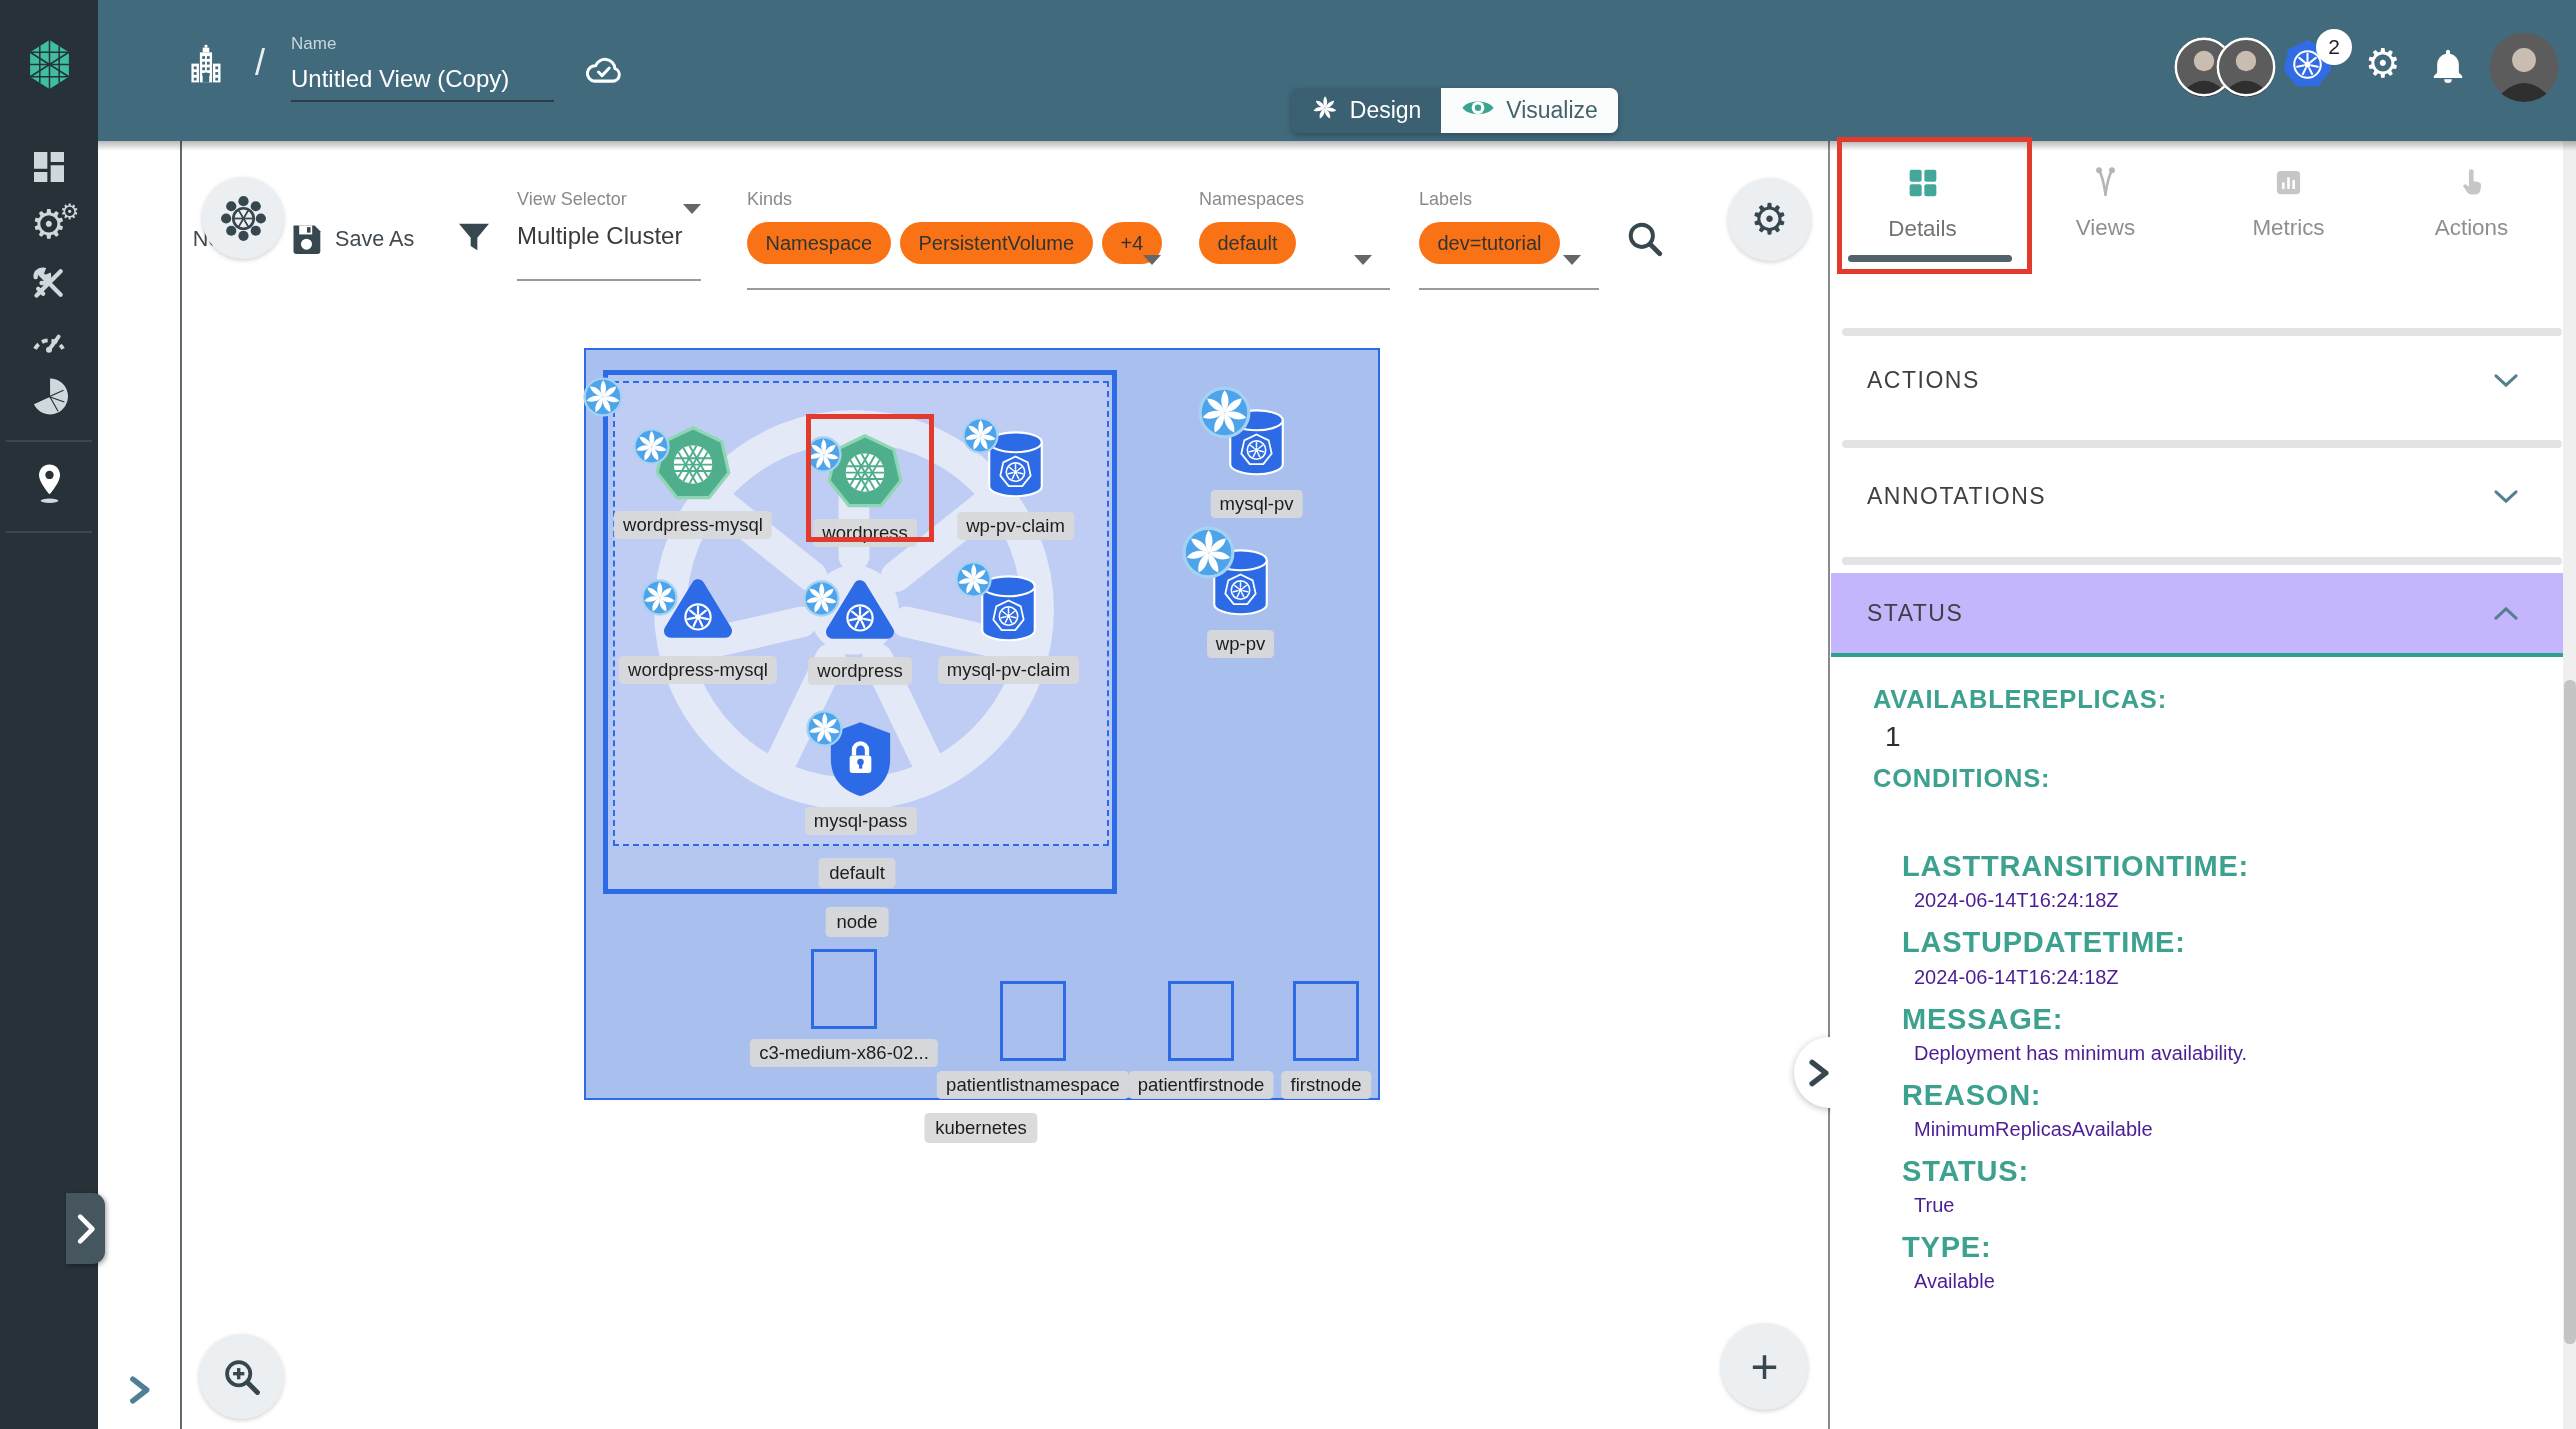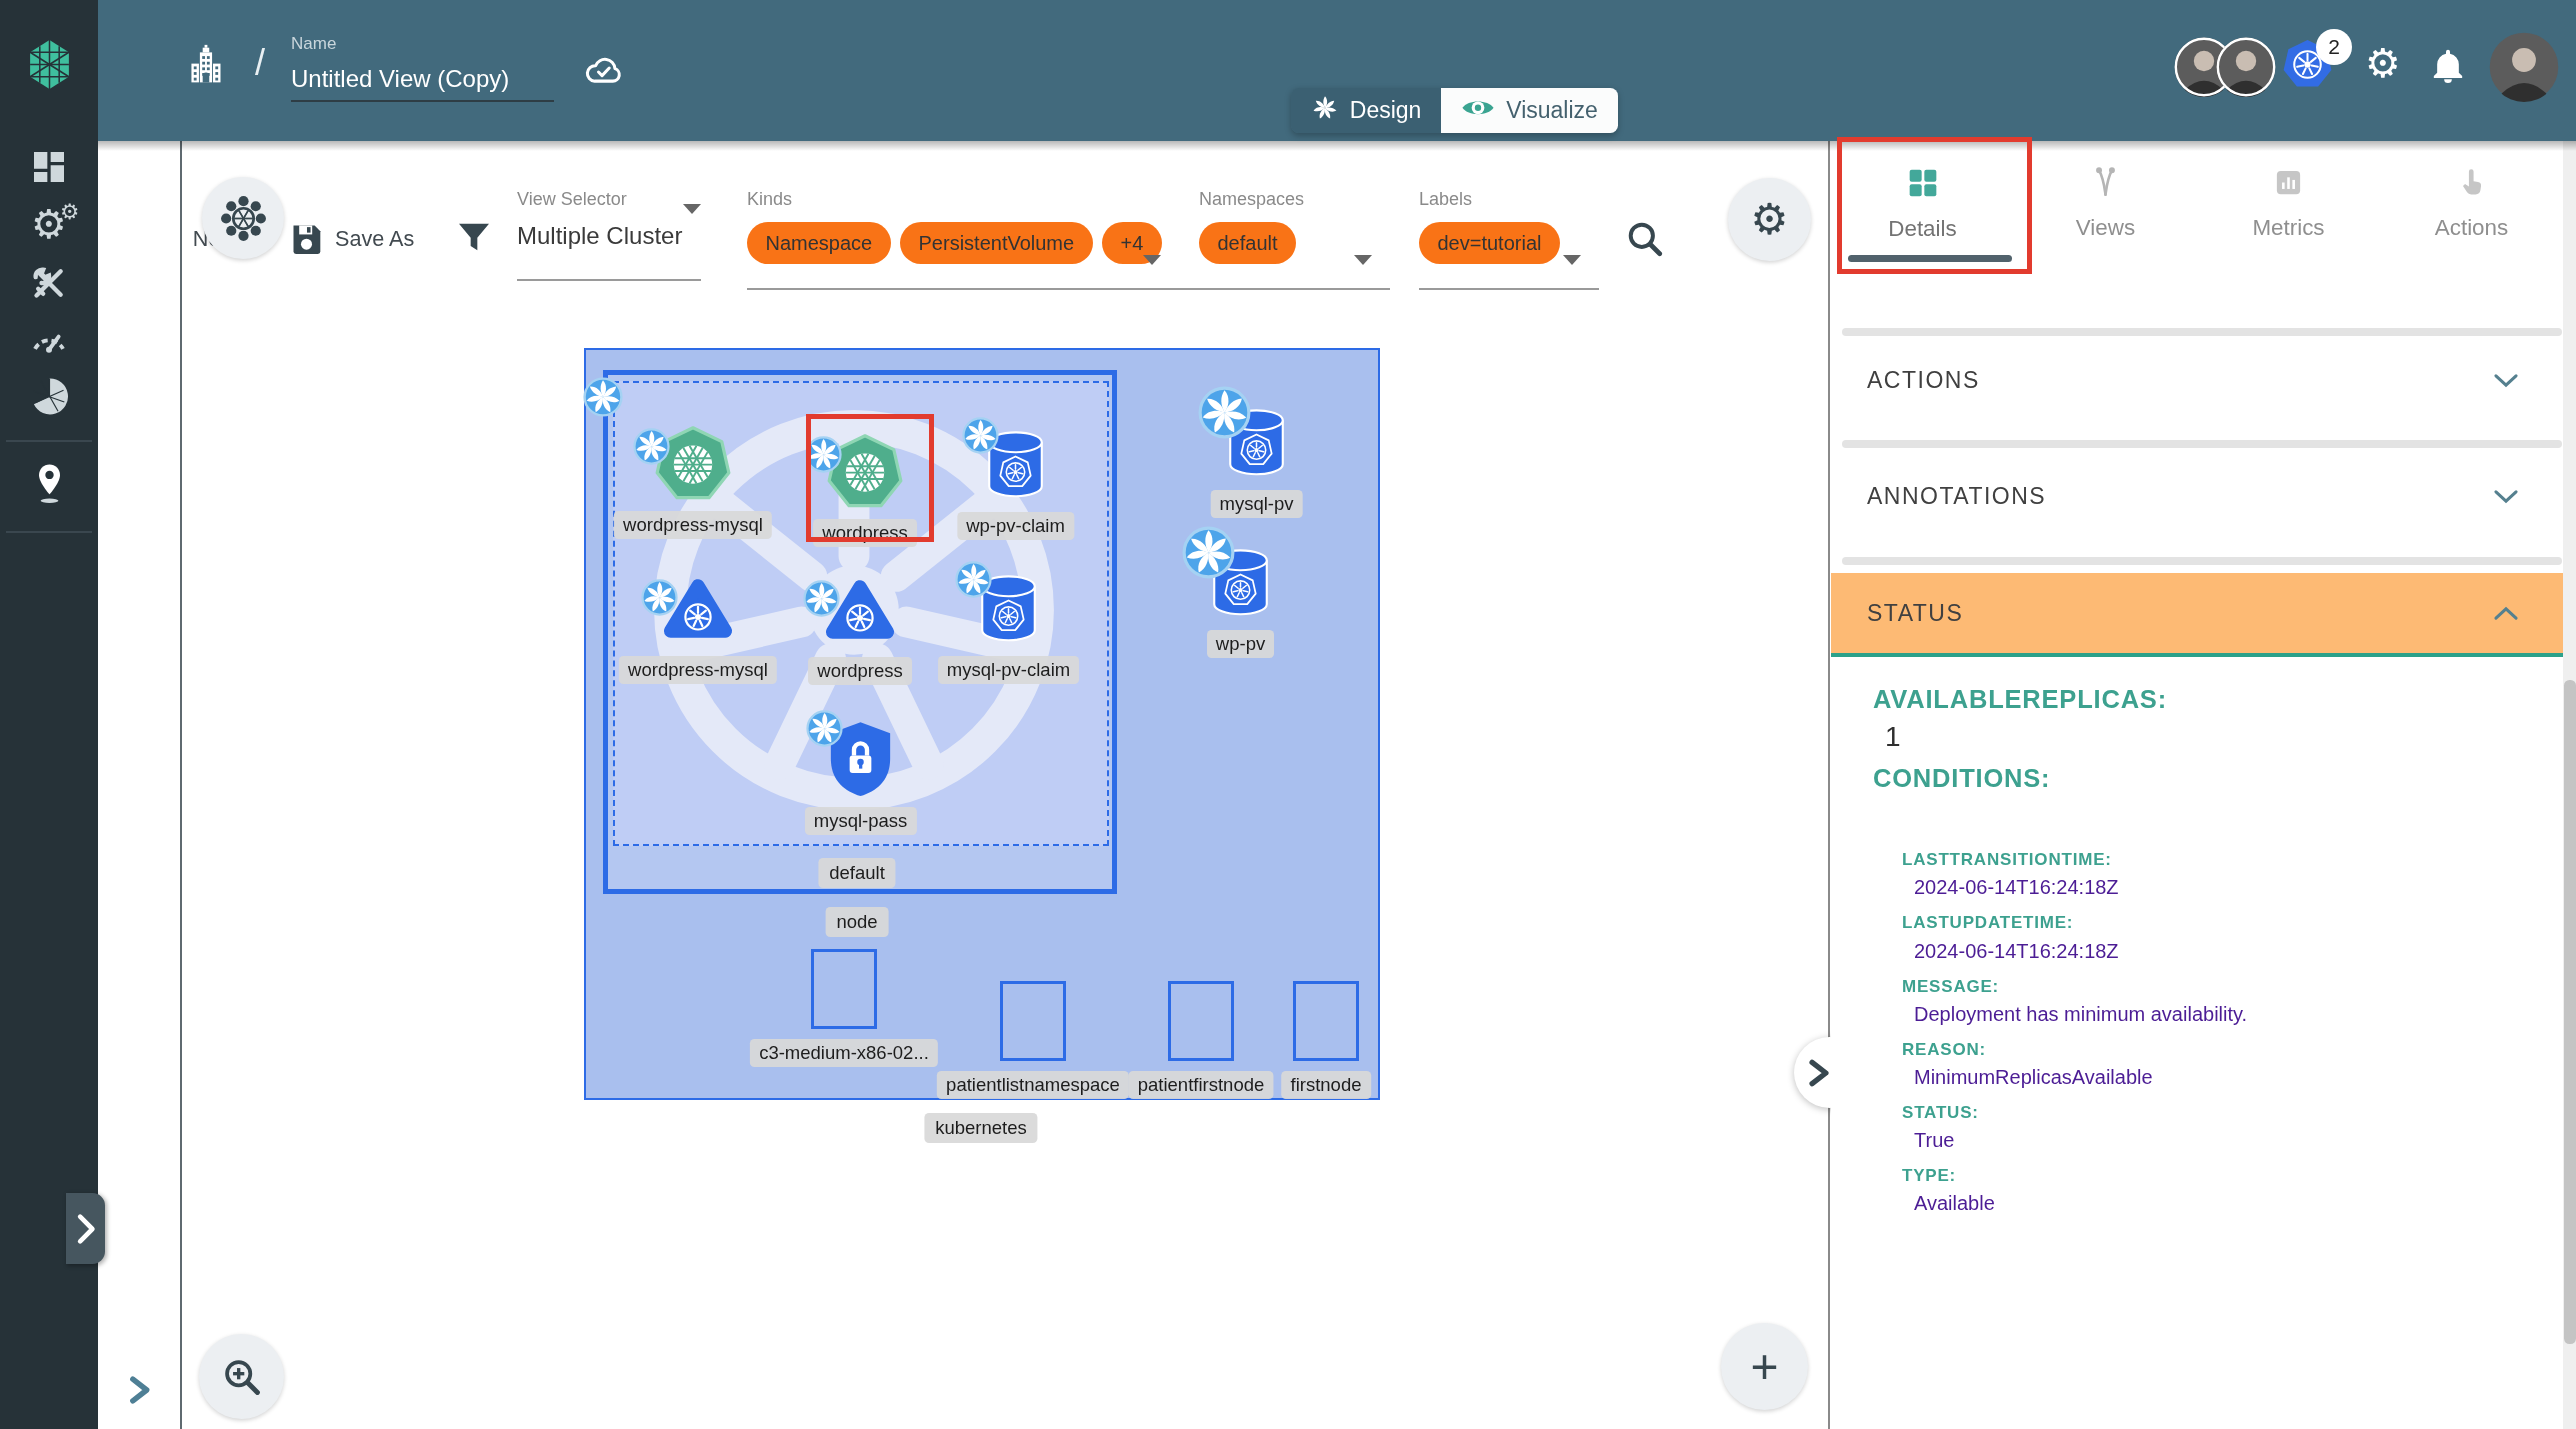--- a/index.html
+++ b/index.html
@@ -65,25 +65,25 @@
   #panel{left:1831px;top:141px;width:732px;height:1288px;background:#fff;z-index:15}
   #tabs{position:absolute;left:0;top:0;width:732px;height:131px;display:flex}
   .ptab{flex:1;display:flex;flex-direction:column;align-items:center;padding-top:26px;gap:14px}
   .ptab .tlab{font-size:22.4px;color:#8f8f8f}
   .ptab.active .tlab{color:#737373}
   #tab-indicator{position:absolute;left:17px;top:114px;width:164px;height:7px;background:#51626c;border-radius:3.9px}
   .pdivider{position:absolute;left:10.8px;width:720px;height:7.7px;background:#e3e3e3;border-radius:3.9px}
   .acc{position:absolute;left:0;width:732px;height:74px;display:flex;align-items:center;
     justify-content:space-between;padding:0 43px 0 36px}
   .acc .atext{font-size:23px;color:#404040;letter-spacing:1.5px}
-  .acc.open{background:#fdba74;border-bottom:4.6px solid #2ba18a}
+  .acc.open{background:#c4b5fd;border-bottom:4.6px solid #2ba18a}
   #status-content{position:absolute;left:0;top:533px;width:732px}
   .st-key1{font-size:25.5px;font-weight:bold;color:#3da18f;letter-spacing:0.8px;margin:10.8px 0 7.7px 42px}
   .st-val1{font-size:28px;color:#2f2f2f;margin:0 0 10.8px 54px}
-  .st-key2{font-size:17px;font-weight:bold;color:#3da18f;letter-spacing:0.8px;margin:14px 0 6.2px 71px}
+  .st-key2{font-size:29px;font-weight:bold;color:#3da18f;letter-spacing:0.8px;margin:14px 0 6.2px 71px}
   .st-val2{font-size:20px;color:#4c1d95;margin:0 0 9.3px 83px}
   .biggap{margin-bottom:57px}
   
   #scrolltrack{left:2563px;top:141px;width:13px;height:1288px;background:#efefef;z-index:16}
   #scrollthumb{left:2564px;top:680px;width:11.6px;height:664px;background:#c4c4c4;border-radius:5.4px;z-index:17}
   #chevron-fab{left:1794px;top:1037px;width:71px;height:71px;border-radius:50%;background:#fff;
     box-shadow:0 1.5px 7.7px rgba(0,0,0,.25);z-index:14;display:flex;align-items:center;padding-left:12.4px}
 </style>
 </head>
 <body>

